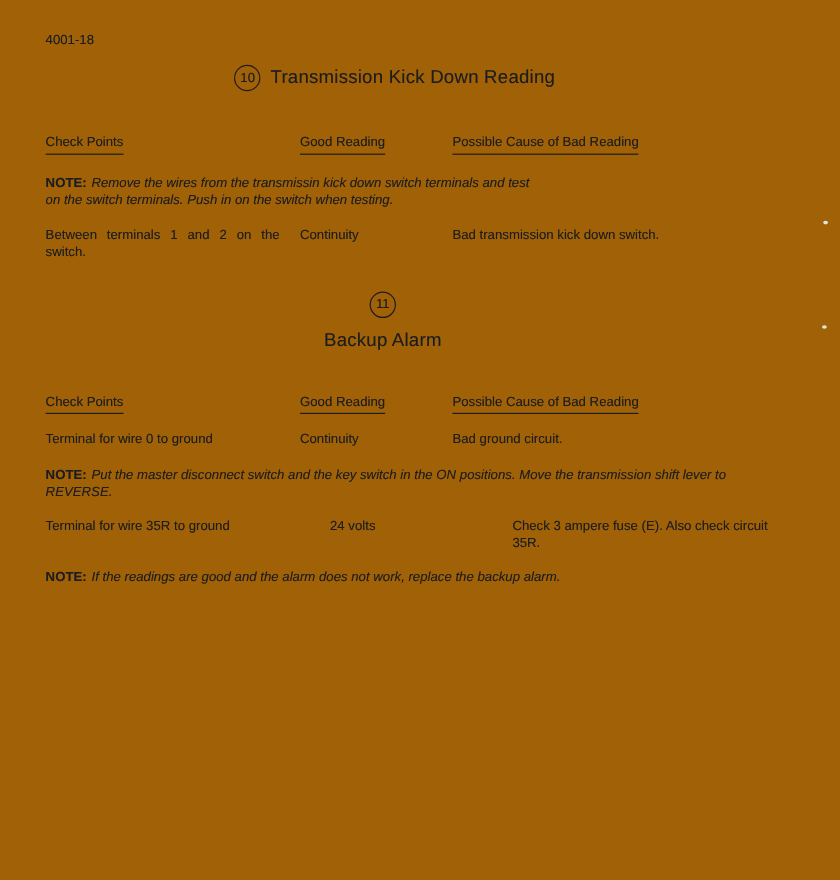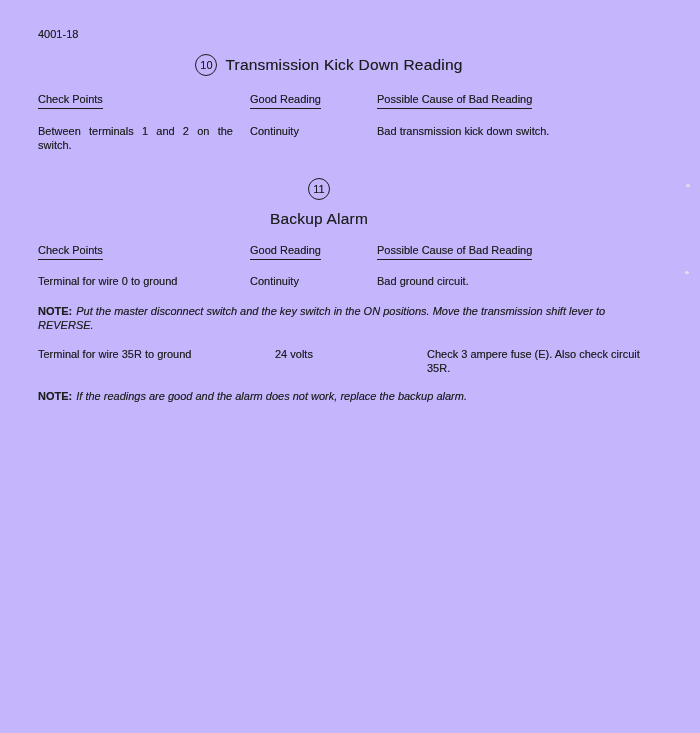--- a/index.html
+++ b/index.html
@@ -4,21 +4,21 @@
 <style>
   html, body {
     margin: 0;
     padding: 0;
     background: #ffffff;
   }
   .page {
     position: relative;
     width: 700px;
     height: 733px;
-    background: #c4b5fd;
+    background: #a16207;
     overflow: hidden;
     font-family: "Liberation Sans", sans-serif;
     color: #1d1d1d;
     font-size: 11px;
     line-height: 14px;
     text-shadow: 0 0 0.5px rgba(40,40,40,0.55);
   }
   .content {
     position: absolute;
     left: 38px;
@@ -54,20 +54,21 @@
   }
   .grid {
     display: grid;
     grid-template-columns: 212px 127px 1fr;
   }
   .thead { margin-top: 16px; }
   .th {
     display: inline-block;
     border-bottom: 1px solid #1d1d1d;
     padding-bottom: 2px;
+    margin-top: 20px;
   }
   .note {
     margin: 0;
     margin-top: 17px;
   }
   .note .note-label {
     font-weight: bold;
     font-style: normal;
     margin-right: 4px;
   }
@@ -107,20 +108,23 @@
         <span class="badge">10</span>
         <span>Transmission Kick Down Reading</span>
       </div>
 
       <div class="grid thead">
         <div><span class="th">Check Points</span></div>
         <div><span class="th">Good Reading</span></div>
         <div><span class="th">Possible Cause of Bad Reading</span></div>
       </div>
 
+      <p class="note n1">
+        <span class="note-label">NOTE:</span><span class="note-text">Remove the wires from the transmissin kick down switch terminals and test on the switch terminals. Push in on the switch when testing.</span>
+      </p>
 
       <div class="grid trow">
         <div class="cell justify">Between terminals 1 and 2 on the switch.</div>
         <div class="cell">Continuity</div>
         <div class="cell">Bad transmission kick down switch.</div>
       </div>
     </section>
 
     <section>
       <div class="heading h11">

